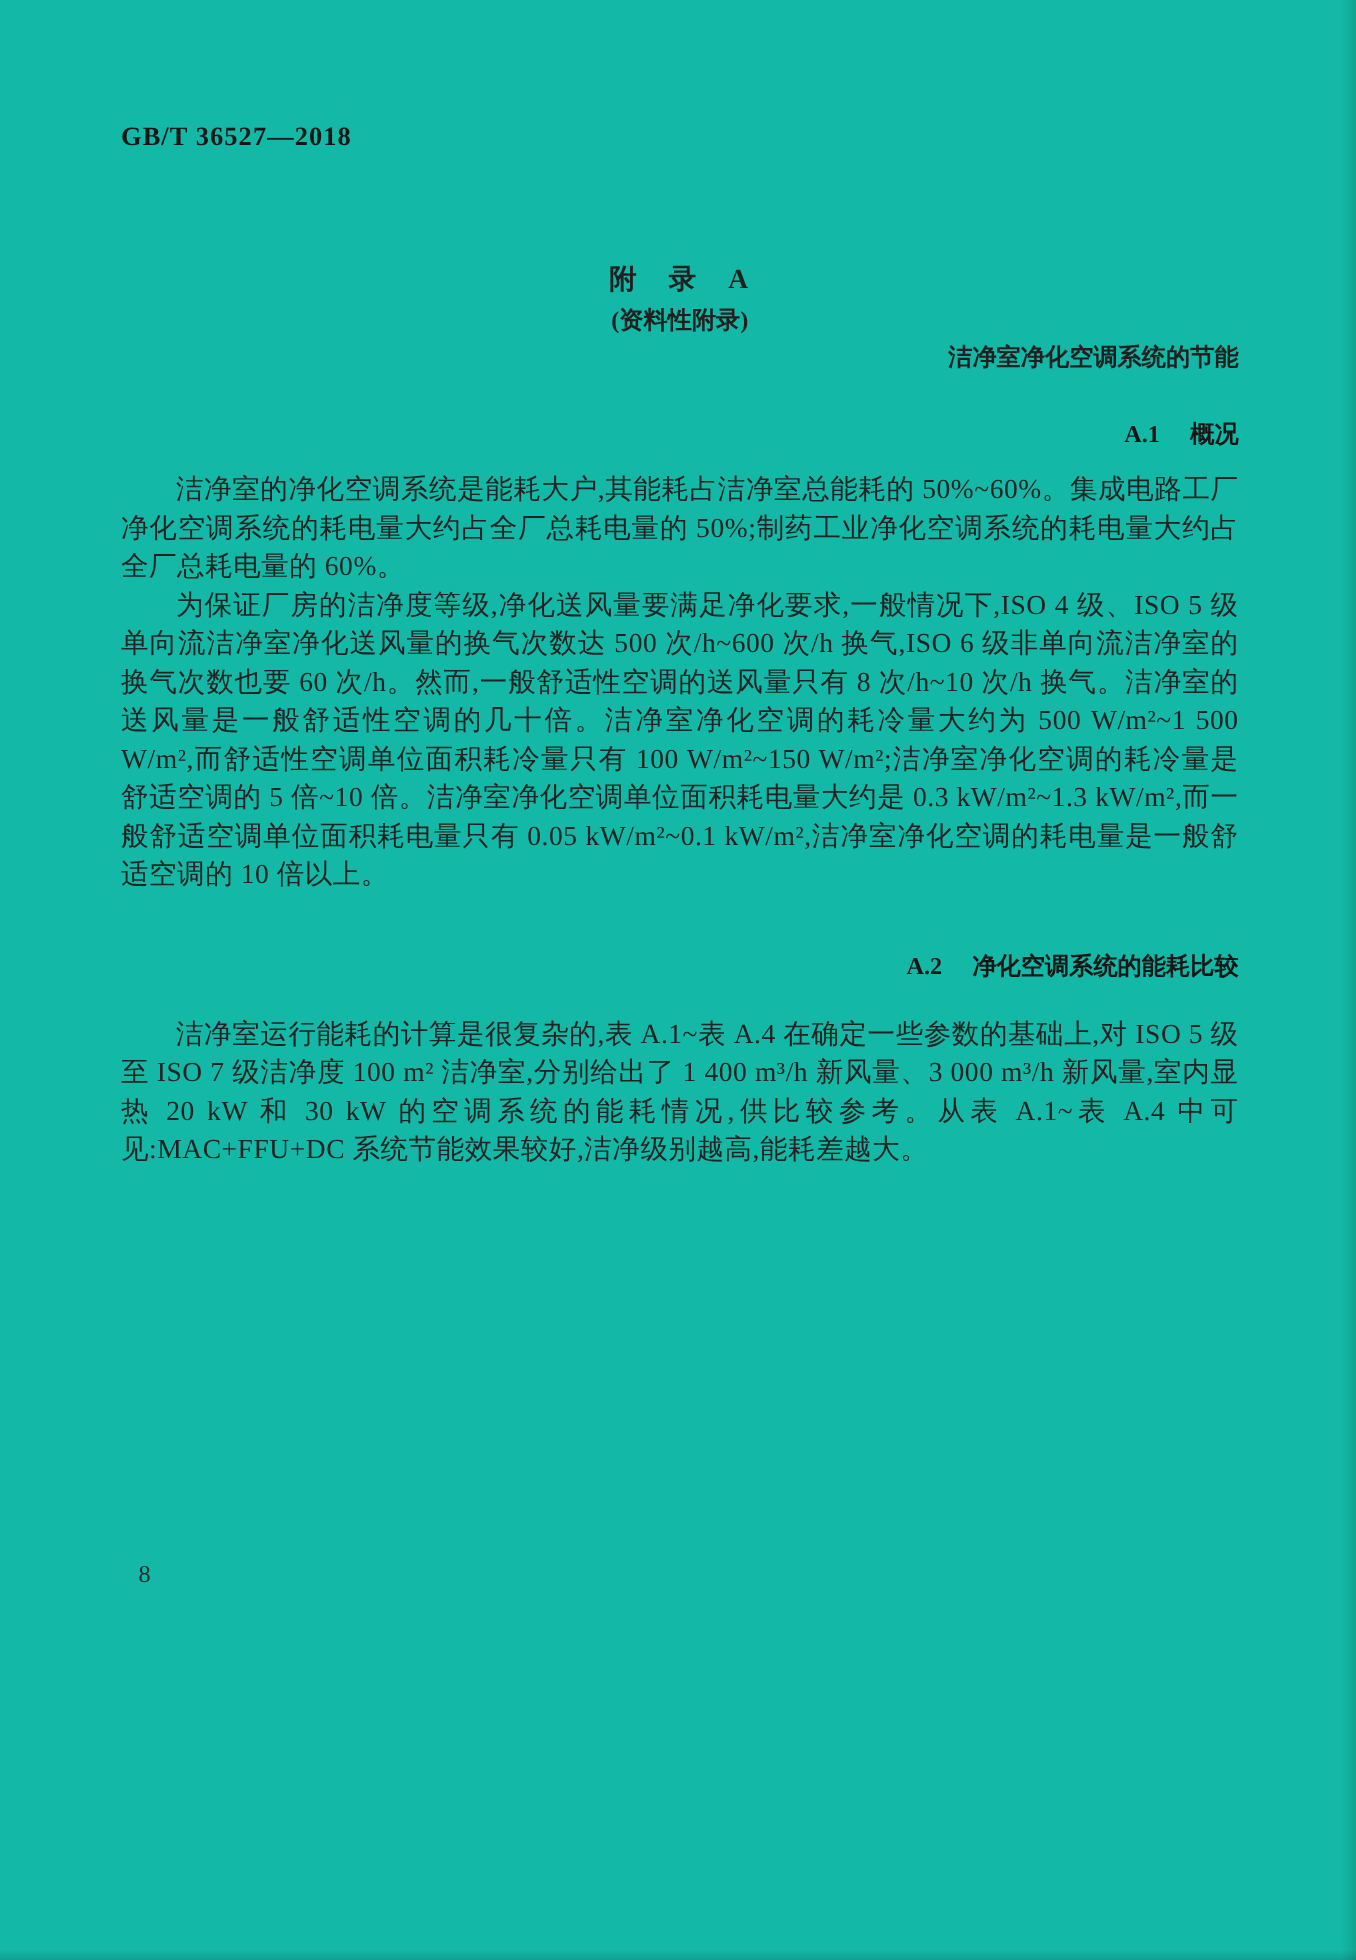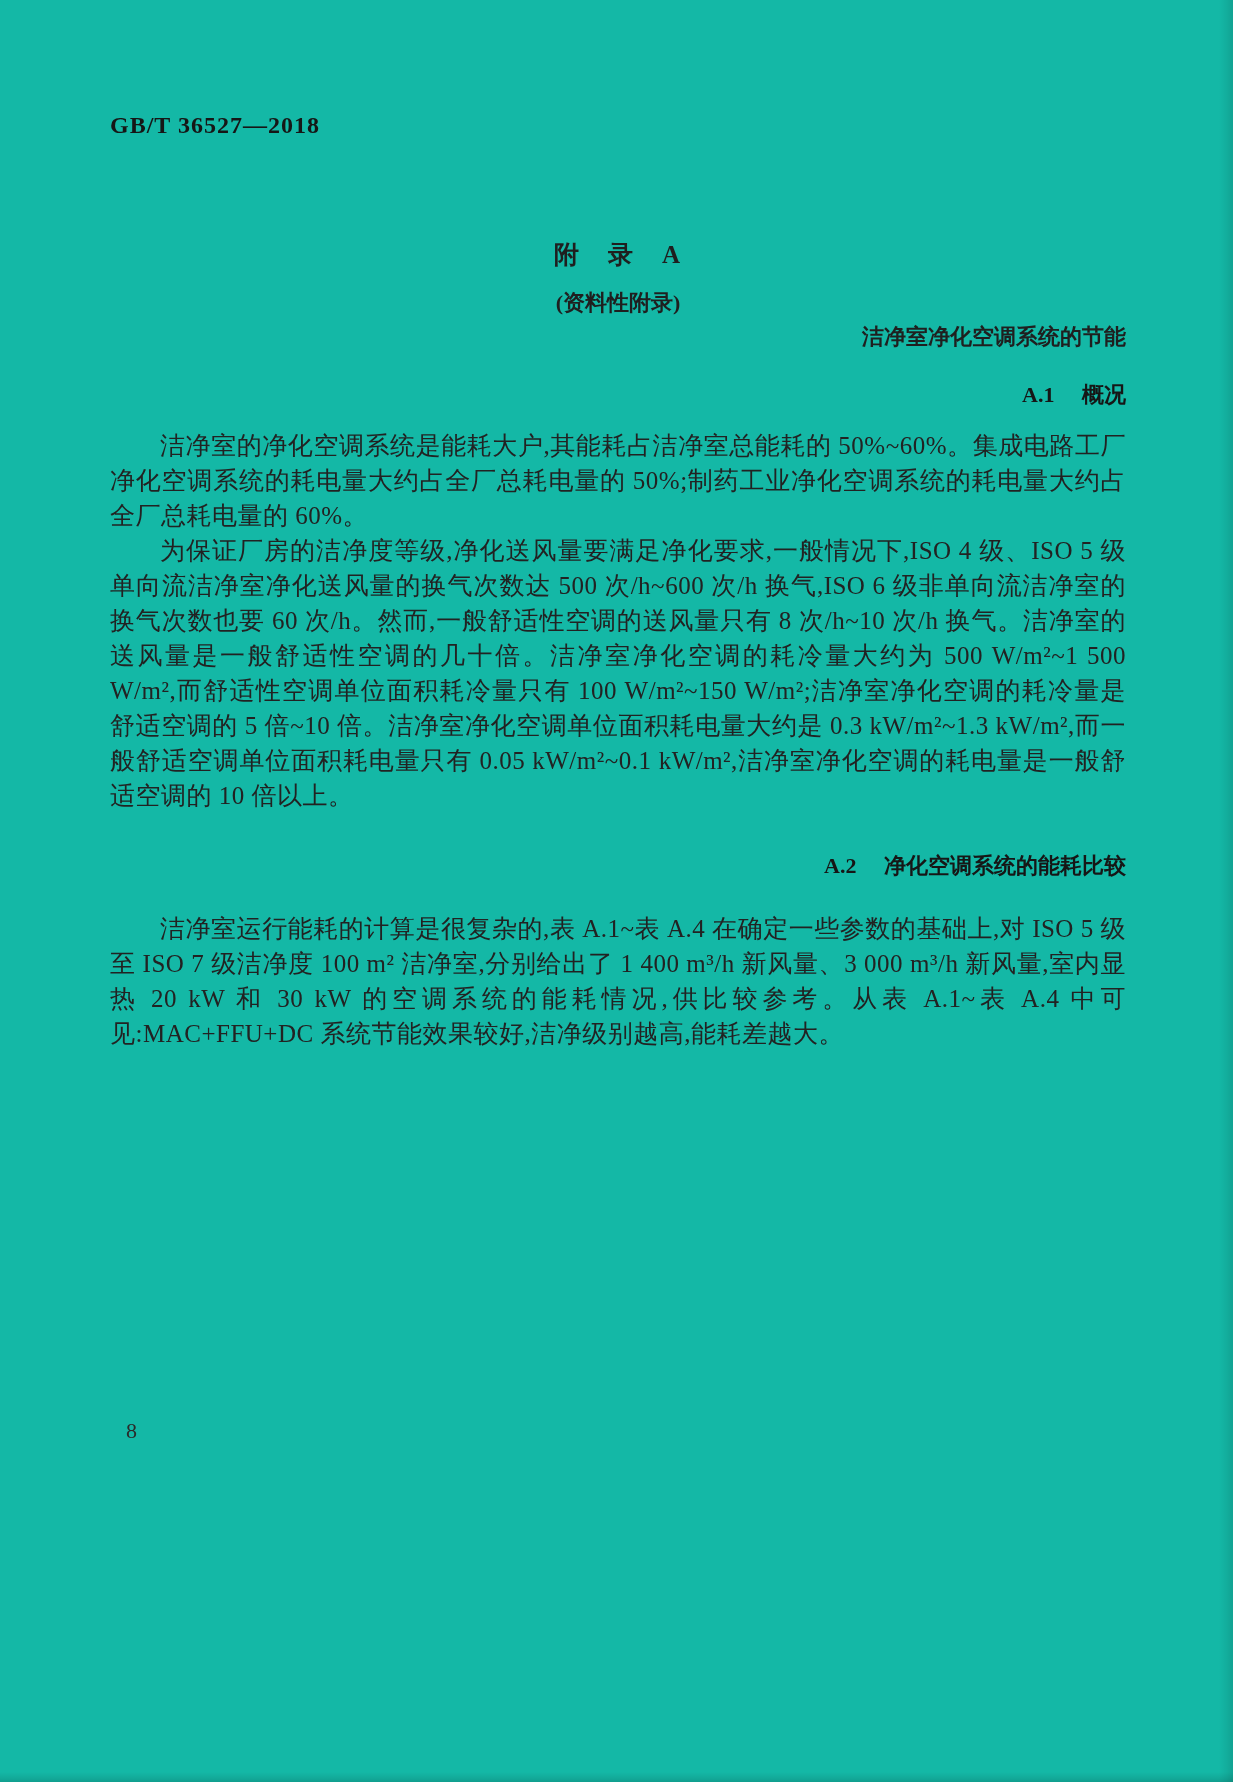--- a/index.html
+++ b/index.html
@@ -52,21 +52,21 @@
   .title-line1 {
     font-size: 25px;
     font-weight: bold;
     line-height: 34px;
     letter-spacing: 2px;
   }
   .title-line2 {
     font-size: 22px;
     font-weight: bold;
     line-height: 34px;
-    margin-top: 14px;
+    margin-top: 2px;
   }
   .title-line3 {
     font-size: 22px;
     font-weight: bold;
     line-height: 34px;
     text-align: right;
   }
   .content {
     position: absolute;
     top: 378px;
@@ -91,21 +91,21 @@
     text-align: justify;
     text-indent: 2em;
     letter-spacing: 0.5px;
     color: #222222;
   }
   .para + .para {
     margin-top: 0;
     font-family: Liberation Serif, serif;
   }
   .heading-a2 {
-    margin-top: 36px;
+    margin-top: 48px;
   }
   .para-a2 {
     margin-top: 28px;
   }
   .page-number {
     position: absolute;
     top: 1418px;
     left: 126px;
     font-size: 22px;
     color: #2a2a2a;

